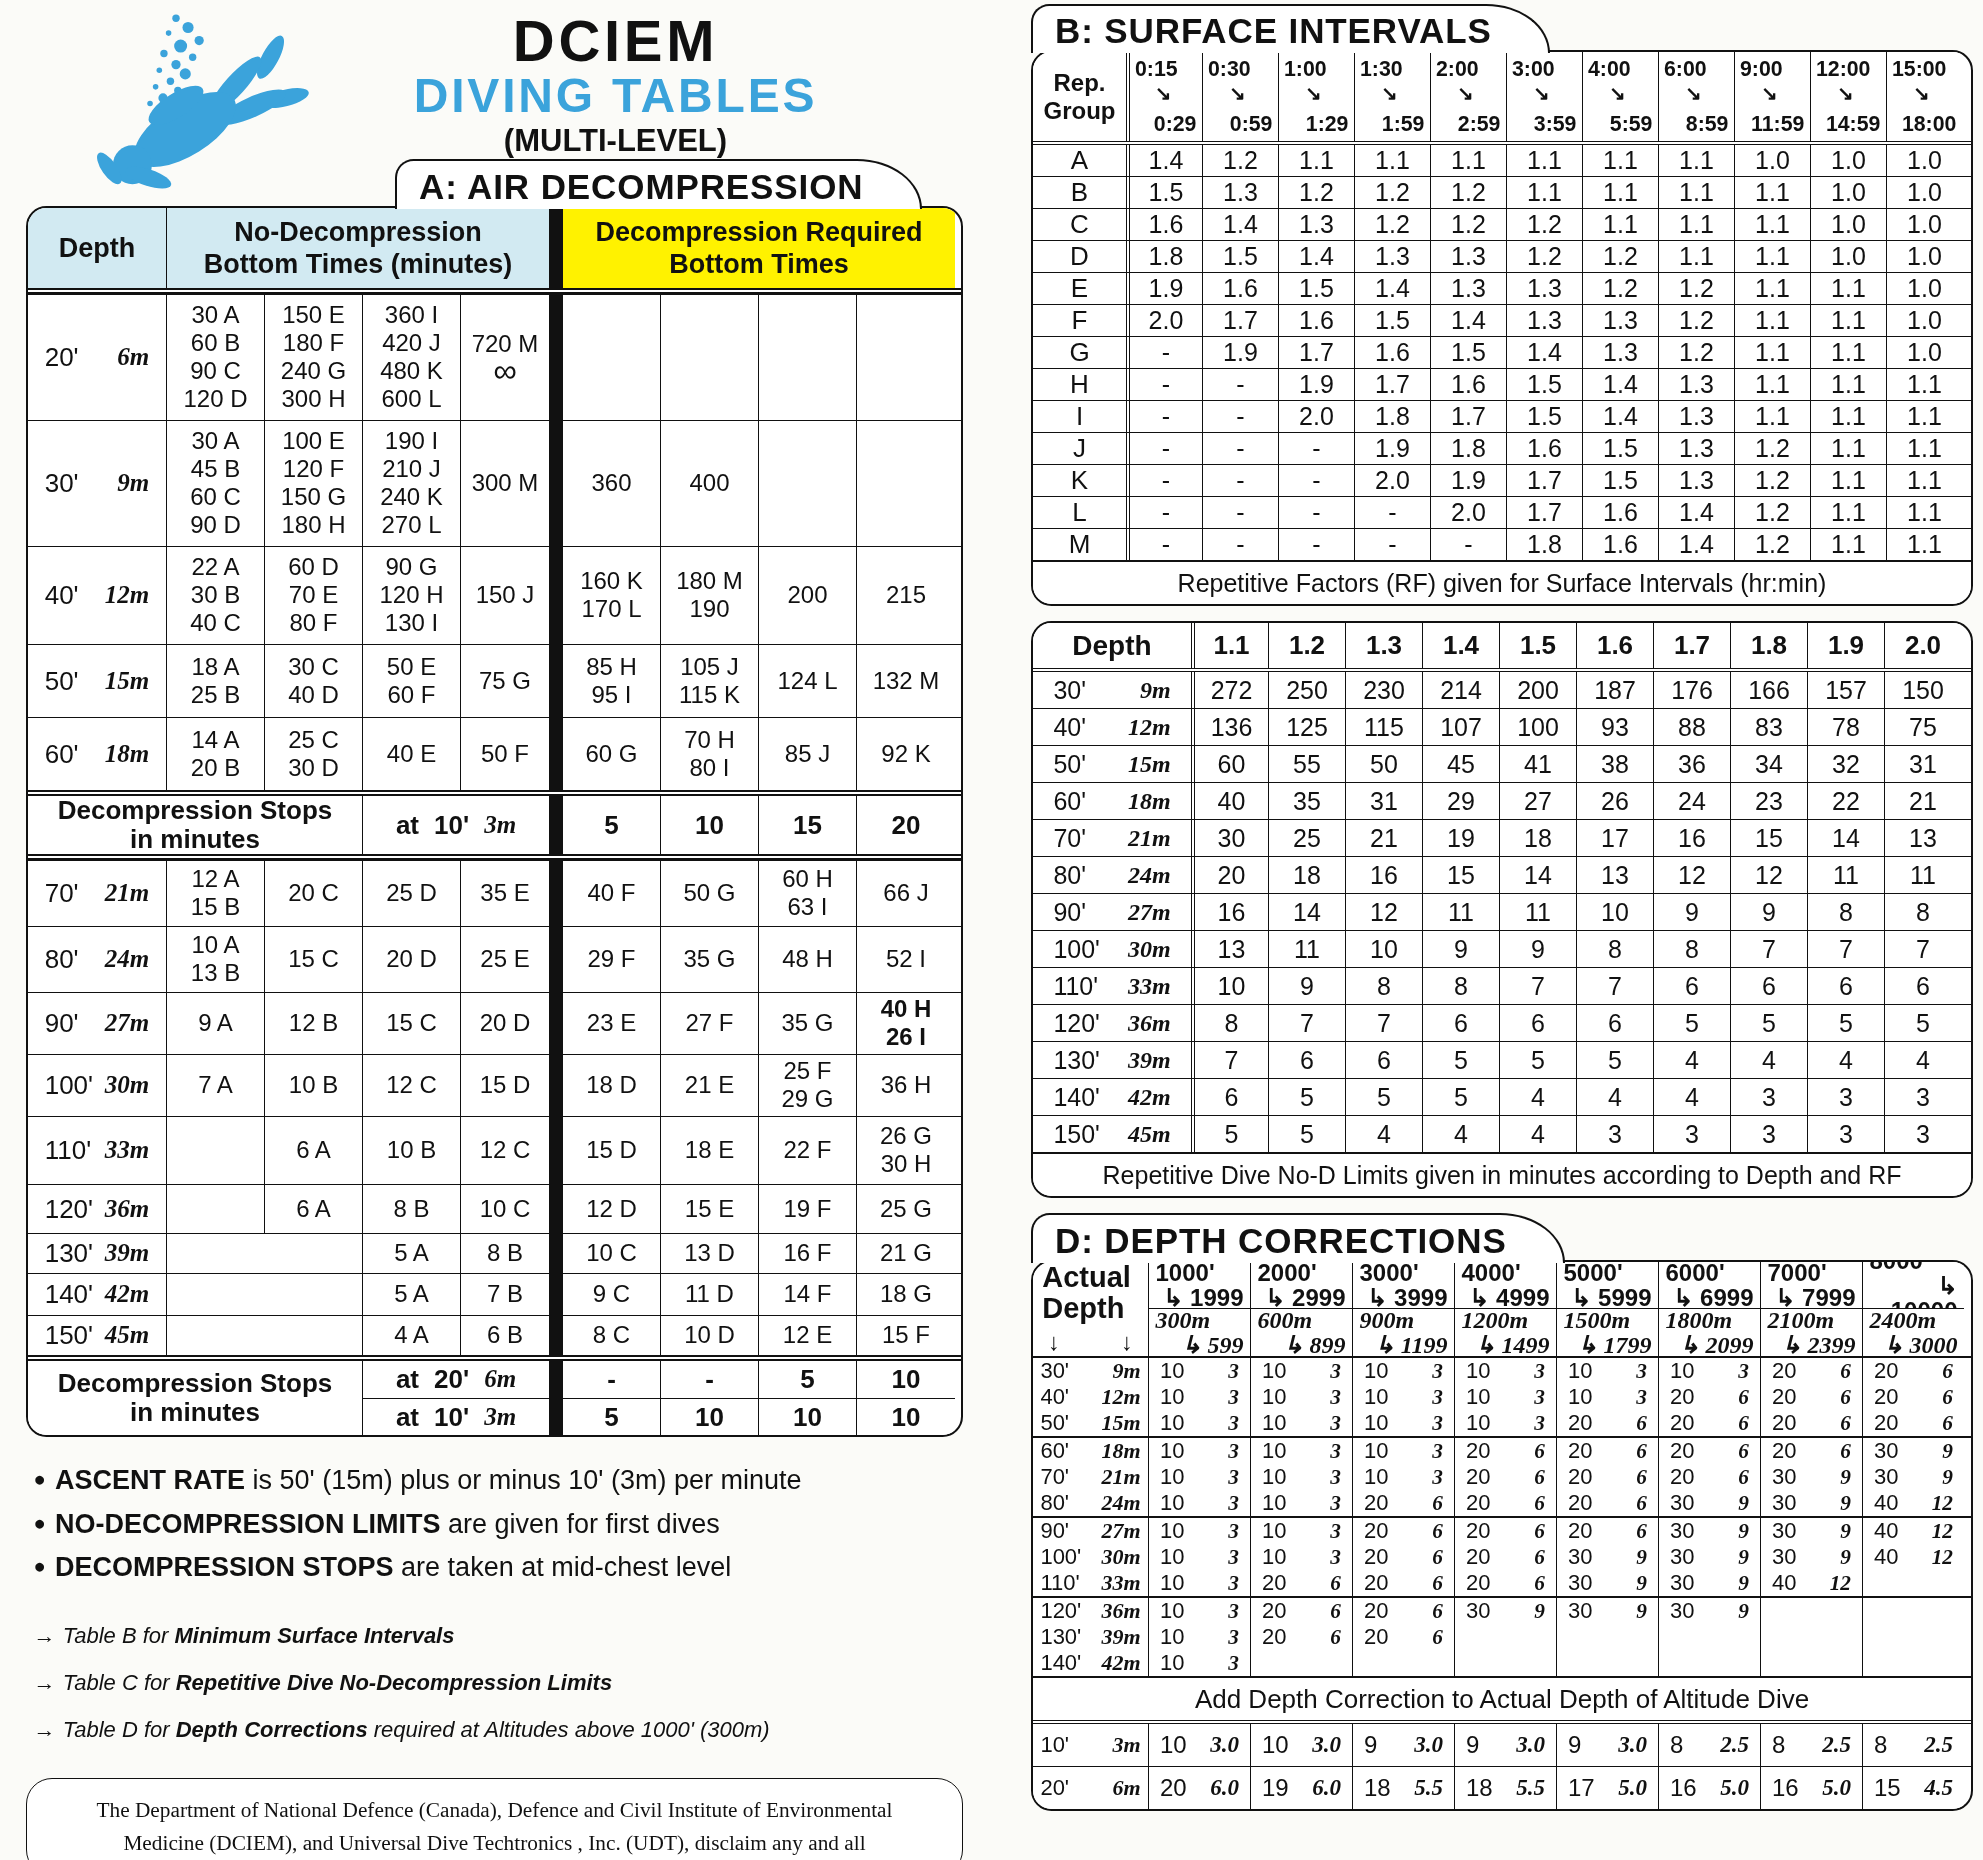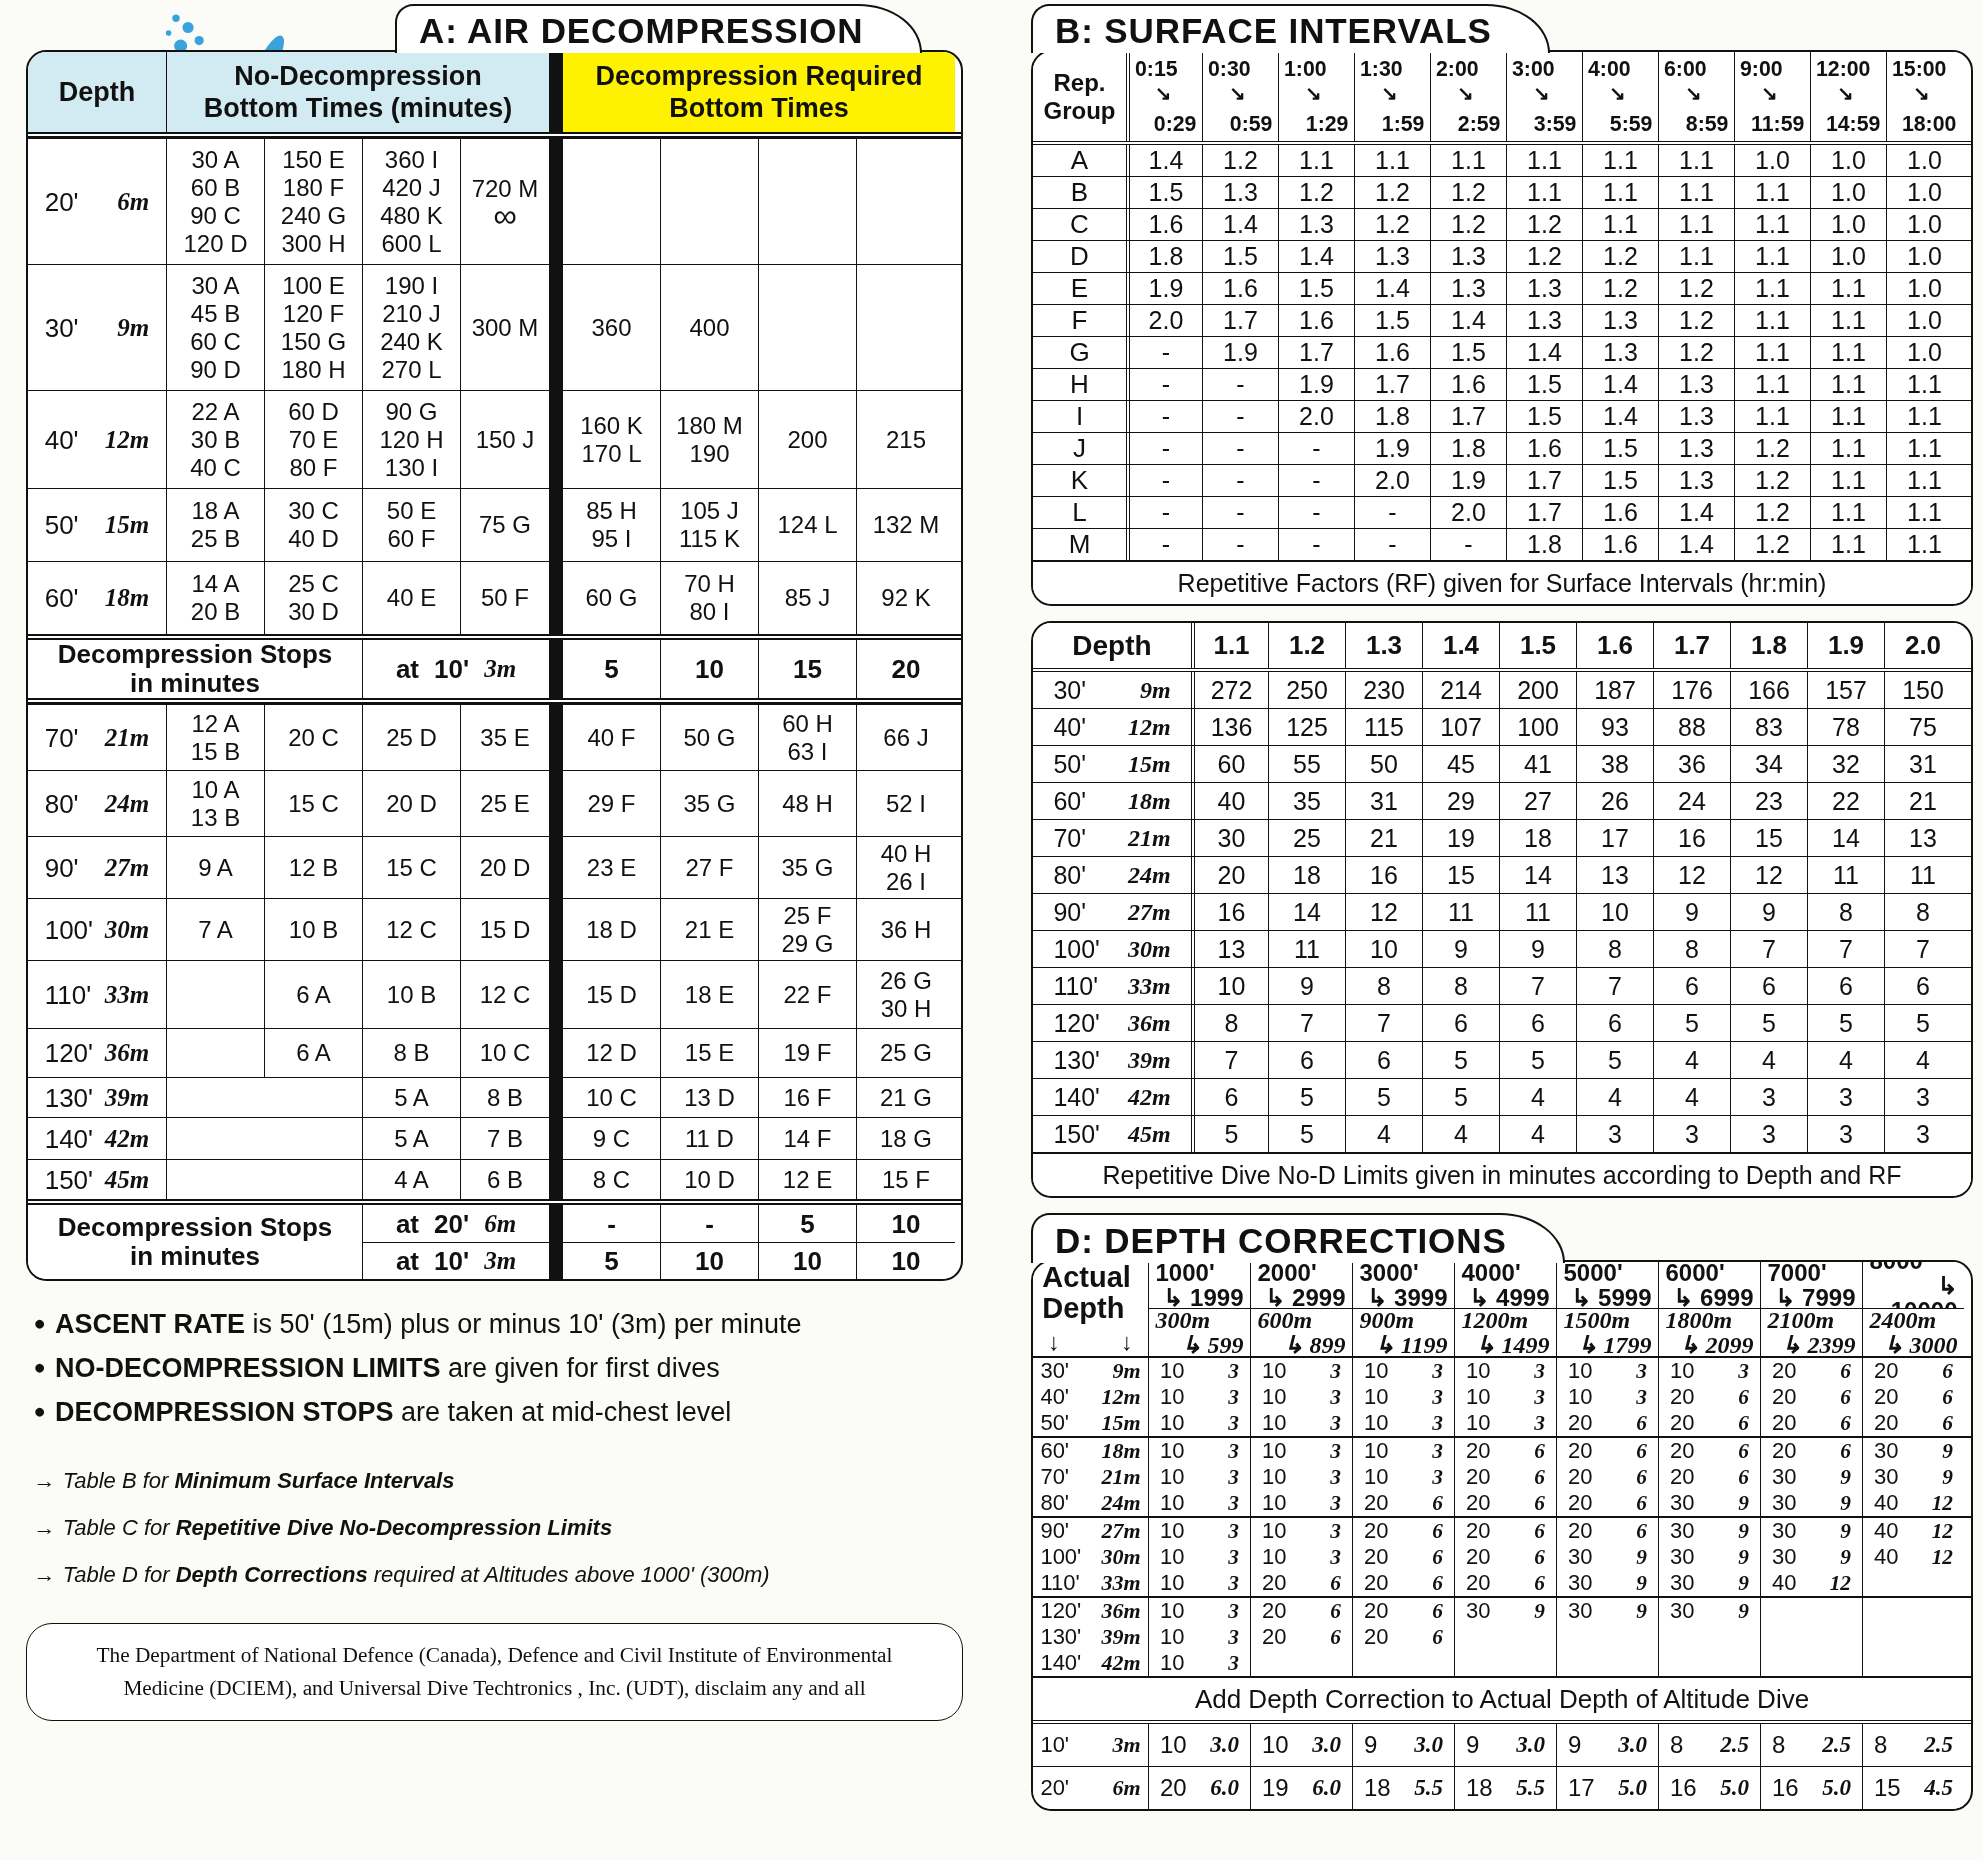--- a/index.html
+++ b/index.html
@@ -151,20 +151,25 @@
           <ellipse cx="232" cy="106" rx="40" ry="11" transform="rotate(-24 232 106)"></ellipse>
           <ellipse cx="160" cy="130" rx="62" ry="28" transform="rotate(-32 160 130)"></ellipse>
           <ellipse cx="150" cy="104" rx="34" ry="13" transform="rotate(-32 150 104)"></ellipse>
           <circle cx="103" cy="168" r="21"></circle>
           <ellipse cx="120" cy="182" rx="26" ry="9" transform="rotate(18 120 182)"></ellipse>
           <ellipse cx="78" cy="172" rx="20" ry="8" transform="rotate(55 78 172)"></ellipse>
         </g>
       </svg>
     </div>
 
+    <div id="brand">
+      <div class="brand1">DCIEM</div>
+      <div class="brand2">DIVING TABLES</div>
+      <div class="brand3">(MULTI-LEVEL)</div>
+    </div>
 
     <div class="tab" style="margin-left:369px;">A:  AIR DECOMPRESSION</div>
     <div class="card" id="a-card">
       <div id="a-body">
           <div class="agrid ahead" style="grid-template-columns: 139px 98px 98px 98px 89px 13px 98px 98px 98px 98px;">
             <div class="acell hblue" style="grid-column: 1;">Depth</div>
             <div class="acell hblue" style="grid-column: 2 / 6;">
               <div>No-Decompression</div>
               <div>Bottom Times (minutes)</div>
             </div>
@@ -453,21 +458,21 @@
             <div class="sepcol" style="grid-column: 6;"></div>
             <div class="acell" style="grid-column: 7;">
               <div>23 E</div>
             </div>
             <div class="acell" style="grid-column: 8;">
               <div>27 F</div>
             </div>
             <div class="acell" style="grid-column: 9;">
               <div>35 G</div>
             </div>
-            <div class="acell last" style="grid-column: 10;">
+            <div class="acell last" style="grid-column: 10; font-weight: bold;">
               <div>40 H</div>
               <div>26 I</div>
             </div>
           </div>
           <div class="agrid arow" style="grid-template-columns: 139px 98px 98px 98px 89px 13px 98px 98px 98px 98px; min-height: 61px;">
             <div class="acell adepth bl" style="grid-column: 1;">
               <span class="dft">100'</span>
               <span class="dm">30m</span>
             </div>
             <div class="acell bl" style="grid-column: 2;">

